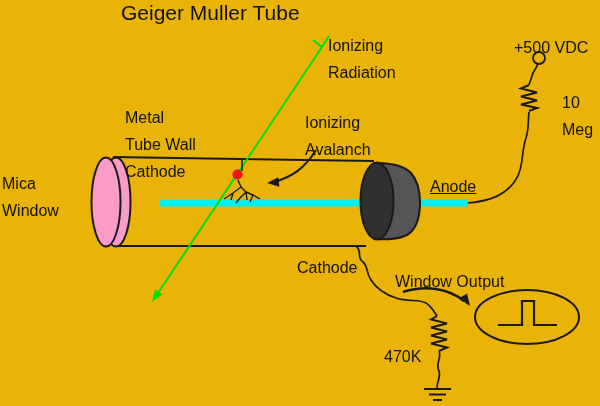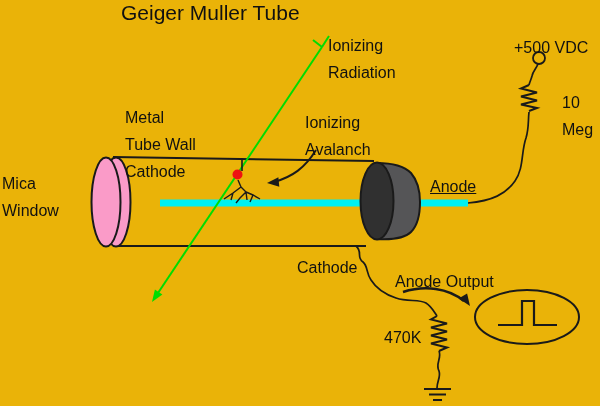--- a/index.html
+++ b/index.html
@@ -88,22 +88,22 @@
   <div class="lbl" style="left:328px;top:32px;">Ionizing
 Radiation</div>
 
   <div class="lbl" style="left:305px;top:109px;">Ionizing
 Avalanch</div>
 
   <div class="lbl" style="left:430px;top:173px;text-decoration:underline;">Anode</div>
 
   <div class="lbl" style="left:297px;top:254px;">Cathode</div>
 
-  <div class="lbl" style="left:395px;top:268px;">Anode Output</div>
+  <div class="lbl" style="left:395px;top:268px;">Window Output</div>
 
 
   <div class="lbl" style="left:514px;top:34px;">+500 VDC</div>
 
   <div class="lbl" style="left:549px;top:89px;margin-left:13px;">10 Meg</div>
 
-  <div class="lbl" style="left:384px;top:324px;">470K</div>
+  <div class="lbl" style="left:384px;top:343px;">470K</div>
 
 </div>
 
 </body></html>

